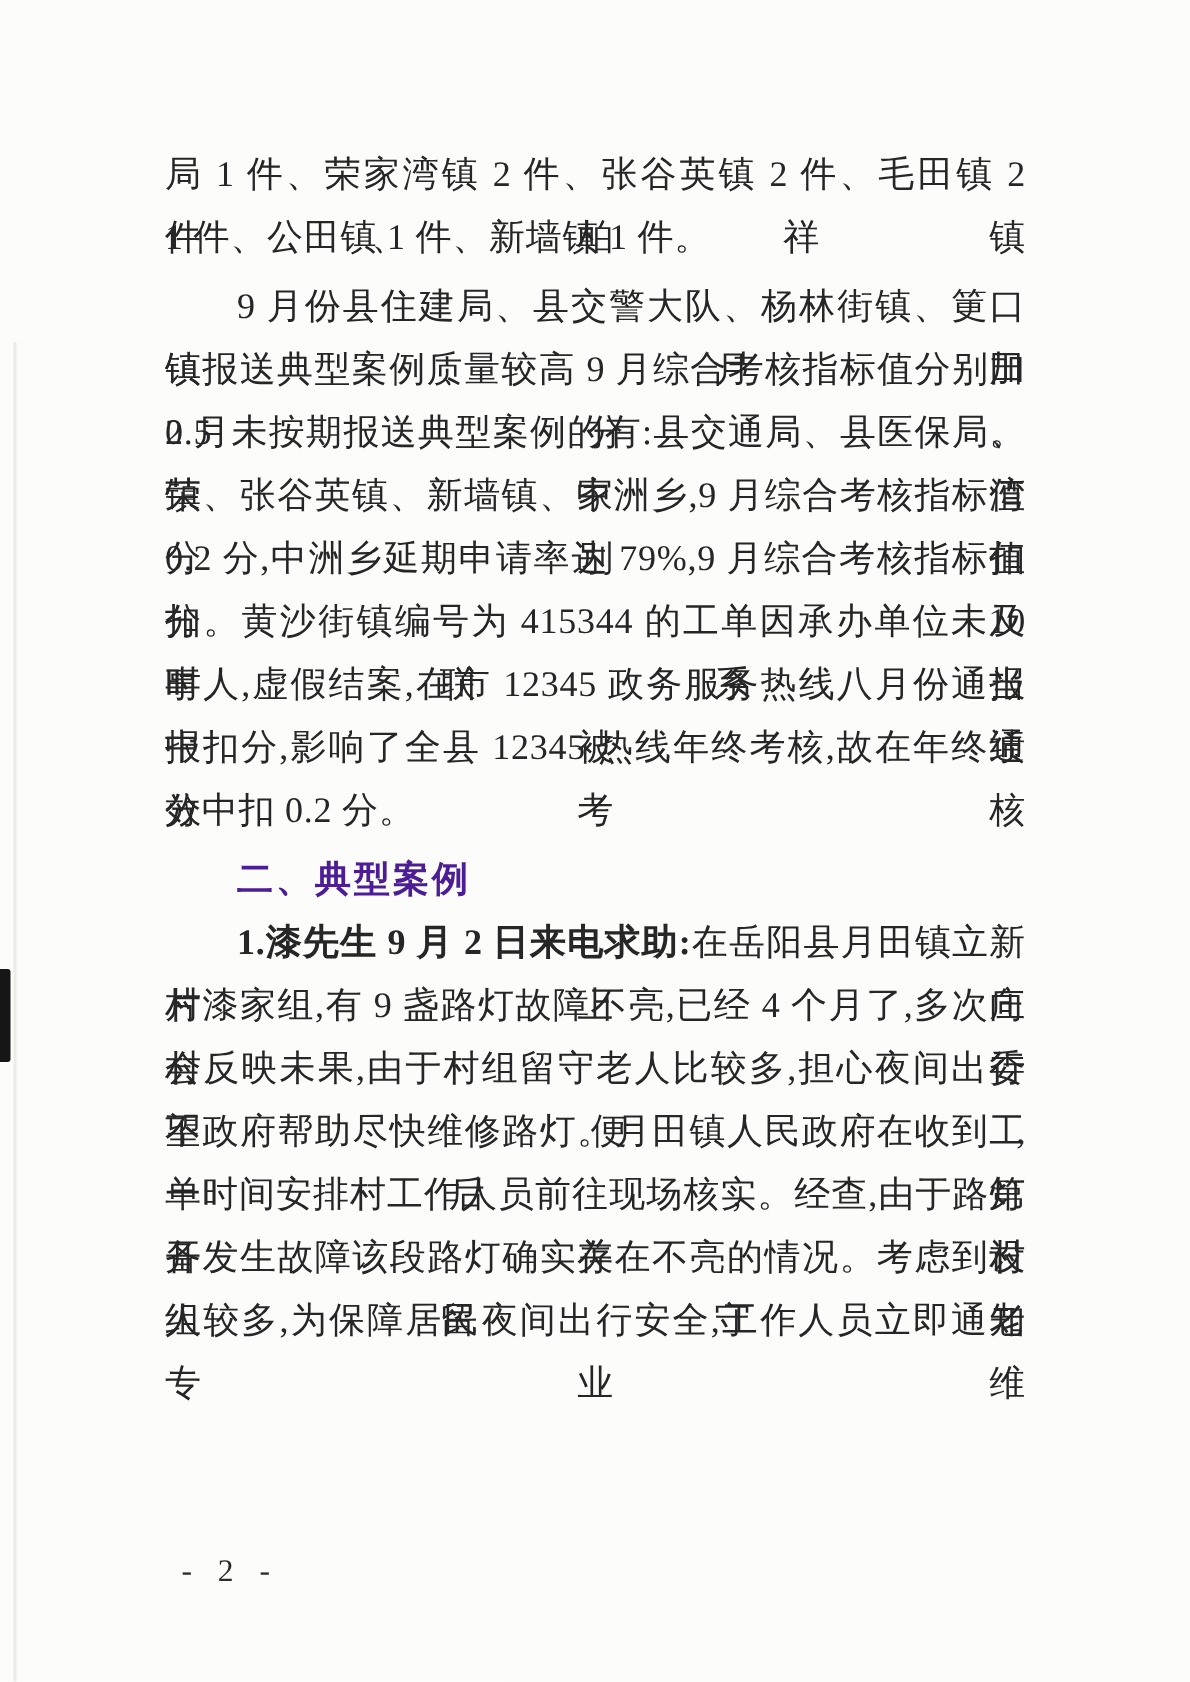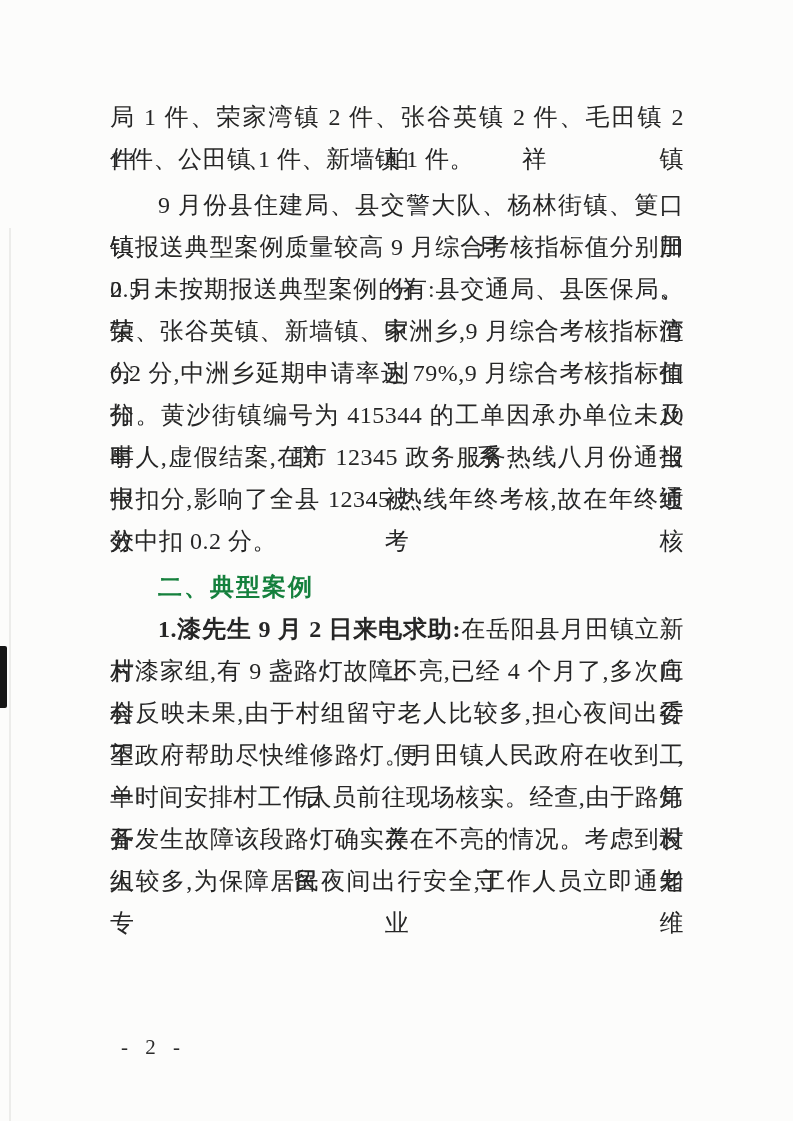--- a/index.html
+++ b/index.html
@@ -39,21 +39,21 @@
   .line.justify {
     white-space: normal;
     text-align: justify;
     text-align-last: justify;
     -moz-text-align-last: justify;
   }
   .line.indent { text-indent: 2em; }
   .line .b { font-weight: 700; }
   .line.heading {
     font-family: "Liberation Sans", "DejaVu Sans", sans-serif;
-    font-weight: 700; color: #15803d;
+    font-weight: 700; color: #4c1d95;
     letter-spacing: 2px;
   }
   .page-number {
     position: absolute; left: 121px; top: 1032px;
     font-size: 21px; color: #2b2b2b;
     letter-spacing: 6px;
     line-height: 30px;
   }
 </style>
 </head>

